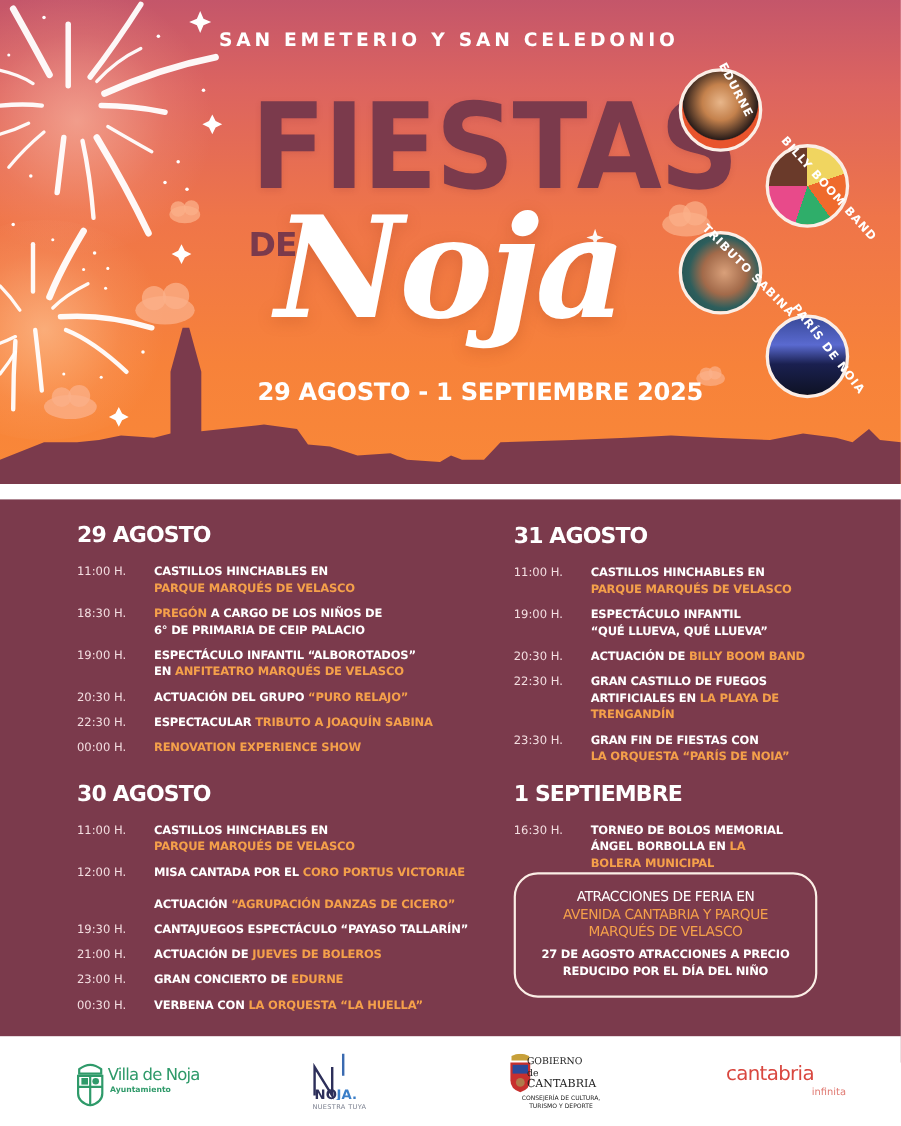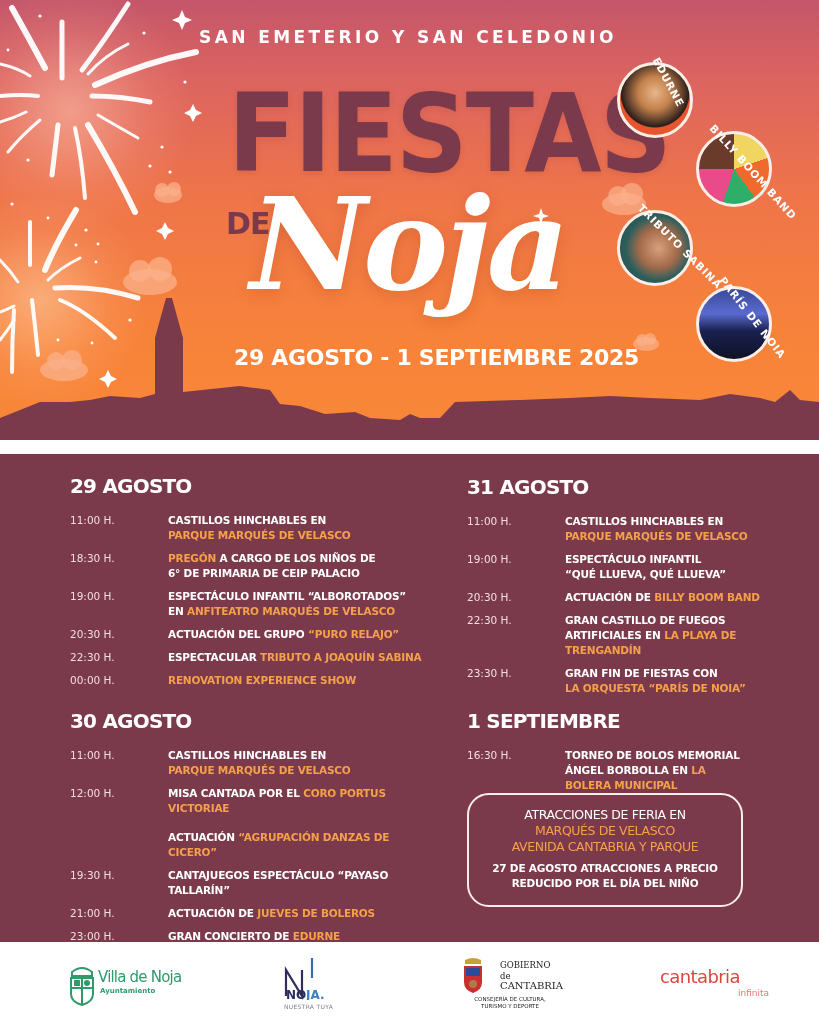--- a/index.html
+++ b/index.html
@@ -55,21 +55,21 @@
   .skyline { position: absolute; left: 0; top: 290px; width: 819px; height: 160px; }
 
   .program {
     position: absolute; left: 0; top: 454px; width: 819px; height: 512px; background: #7b3a4c;
   }
   .col { position: absolute; }
   .day-title {
     color: #fff; font-family: "DejaVu Sans", sans-serif; font-weight: bold; font-size: 20px;
     letter-spacing: -0.8px; margin-bottom: 14px; height: 26px; line-height: 26px;
   }
-  .ev { display: flex; margin-bottom: 8px; gap: 28px; }
+  .ev { display: flex; margin-bottom: 8px; }
   .ev .time {
     width: 70px; flex: 0 0 70px; color: #f3dde0; font-size: 10.5px; line-height: 15px;
     font-family: "DejaVu Sans", sans-serif;
   }
   .ev .desc {
     color: #fff; font-size: 10.5px; line-height: 15px; font-weight: bold;
     font-family: "DejaVu Sans", sans-serif; letter-spacing: -0.2px;
   }
   .hl { color: #f5a04a; }
 
@@ -298,22 +298,22 @@
       <div class="day-title">1 SEPTIEMBRE</div>
       <div class="ev">
         <div class="time">16:30 H.</div>
         <div class="desc" style="width:180px"><span>TORNEO DE BOLOS MEMORIAL ÁNGEL BORBOLLA EN</span> <span class="hl">LA BOLERA MUNICIPAL</span></div>
       </div>
     </div>
   </div>
 
   <div class="feria-box">
     <div class="l1">ATRACCIONES DE FERIA EN</div>
+    <div class="l2">AVENIDA CANTABRIA Y PARQUE</div>
     <div class="l2">MARQUÉS DE VELASCO</div>
-    <div class="l2">AVENIDA CANTABRIA Y PARQUE</div>
     <div class="l3"><span>27 DE AGOSTO ATRACCIONES A PRECIO</span><br><span>REDUCIDO POR EL DÍA DEL NIÑO</span></div>
   </div>
 
   <div class="footer">
 
     <div class="logo" style="left:68px;top:20px;width:110px;height:44px;">
       <svg width="28" height="44" viewBox="0 0 28 44" style="position:absolute;left:0;top:0">
         <g fill="none" stroke="#2f9a6a" stroke-width="2">
           <path d="M4 10 Q14 2 24 10 L24 14 L4 14 Z"></path>
           <path d="M3 16 L25 16 L25 32 Q25 40 14 43 Q3 40 3 32 Z"></path>
@@ -338,21 +338,21 @@
       <div style="position:absolute;left:4px;top:47px;color:#7a7f8e;font-family:'DejaVu Sans',sans-serif;font-size:6px;letter-spacing:0.3px;white-space:nowrap;">NUESTRA TUYA</div>
     </div>
 
     <div class="logo" style="left:460px;top:16px;width:110px;height:58px;">
       <svg width="22" height="36" viewBox="0 0 22 36" style="position:absolute;left:2px;top:0">
         <path d="M3 2 Q11 -2 19 2 L19 6 L3 6 Z" fill="#c7a03a"></path>
         <path d="M2 8 L20 8 L20 24 Q20 32 11 35 Q2 32 2 24 Z" fill="#c7302e"></path>
         <rect x="4" y="10" width="14" height="8" fill="#2a4a9a"></rect>
         <circle cx="11" cy="26" r="4" fill="#b07a4a"></circle>
       </svg>
-      <div style="position:absolute;left:40px;top:2px;color:#222;font-family:'DejaVu Serif',serif;font-size:8.5px;line-height:10.5px;">
+      <div style="position:absolute;left:19px;top:2px;color:#222;font-family:'DejaVu Serif',serif;font-size:8.5px;line-height:10.5px;">
         <div>GOBIERNO</div>
         <div>de</div>
         <div style="font-size:10px;">CANTABRIA</div>
       </div>
       <div style="position:absolute;left:0;top:38px;width:100px;text-align:center;color:#222;font-family:'DejaVu Sans',sans-serif;font-size:5.5px;line-height:7px;">
         <div>CONSEJERÍA DE CULTURA,</div>
         <div>TURISMO Y DEPORTE</div>
       </div>
     </div>
 

